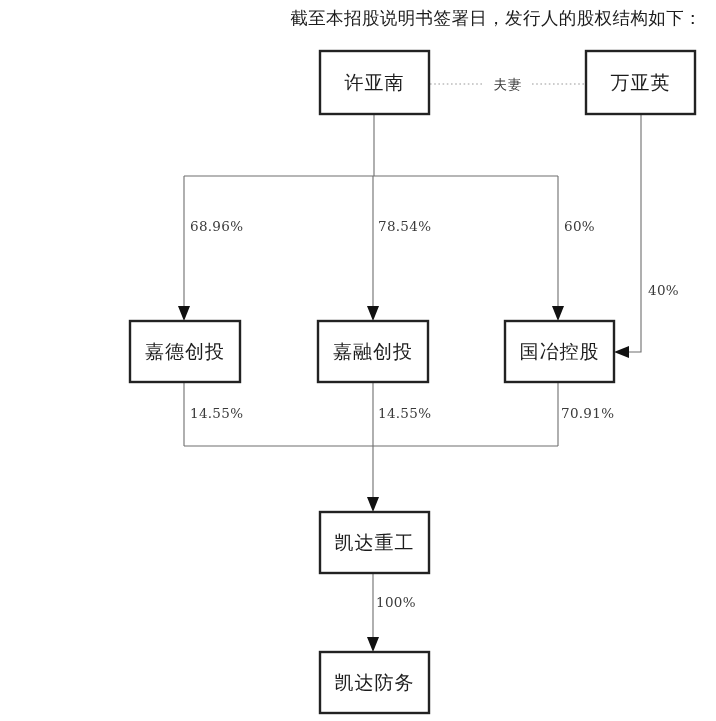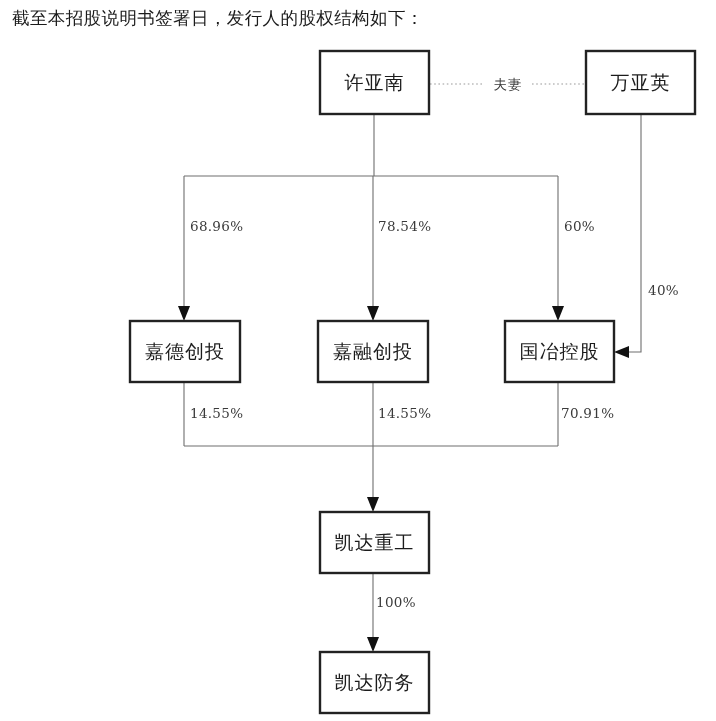--- a/index.html
+++ b/index.html
@@ -26,20 +26,21 @@
     position: absolute;
     left: 12px;
     top: 4px;
     width: 690px;
     font-family: "DejaVu Serif", "Liberation Serif", serif;
     font-size: 17.5px;
     line-height: 28px;
     color: #1b1b1b;
     letter-spacing: 0.4px;
     white-space: nowrap;
+    text-align: right;
   }
   #diagram {
     position: absolute;
     left: 0;
     top: 0;
     width: 716px;
     height: 721px;
   }
   .node-box {
     fill: #ffffff;

